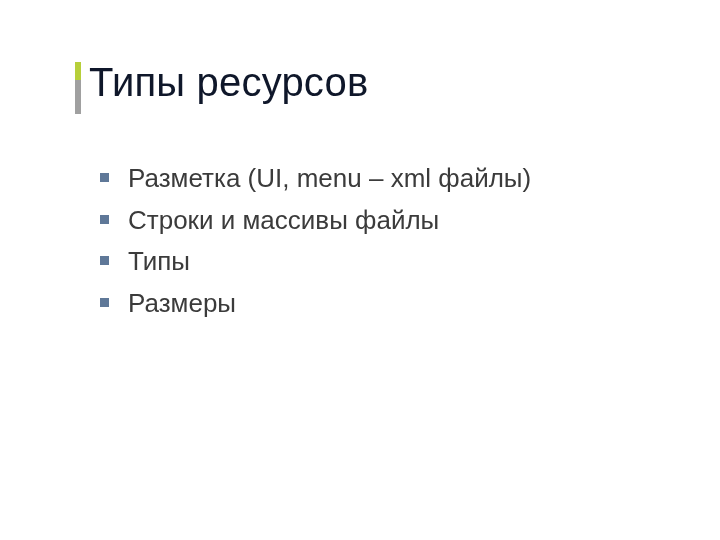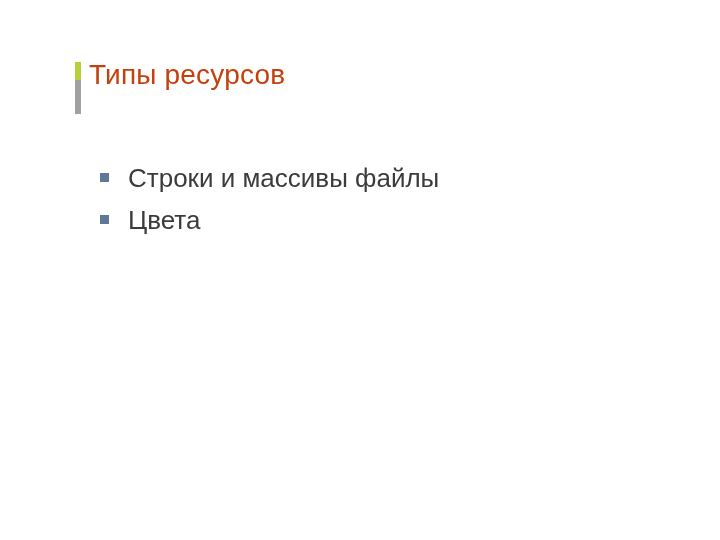--- a/index.html
+++ b/index.html
@@ -38,23 +38,23 @@
     left: 0;
     top: 0;
     width: 6px;
     height: 18px;
     background: #b7cf3a; 
   }
   .title-text {
     position: absolute;
     left: 14px;
     top: 0;
-    font-size: 28px;
+    font-size: 40px;
     line-height: 1.1;
-    color: #c2410c;
+    color: #0f172a;
     font-weight: 400;
     letter-spacing: 0.2px;
   }
   .body {
     position: absolute;
     top: 160px;
     left: 100px;
     right: 60px;
   }
   ul.bullets {
@@ -83,17 +83,19 @@
 </head>
 <body>
 
 <div class="slide">
   <div class="title-wrap">
     <div class="title-accent"></div>
     <div class="title-text">Типы ресурсов</div>
   </div>
   <div class="body">
     <ul class="bullets">
+      <li>Разметка (UI, menu – xml файлы)</li>
       <li>Строки и массивы файлы</li>
-      <li>Цвета</li>
+      <li>Типы</li>
+      <li>Размеры</li>
     </ul>
   </div>
 </div>
 
 </body></html>

